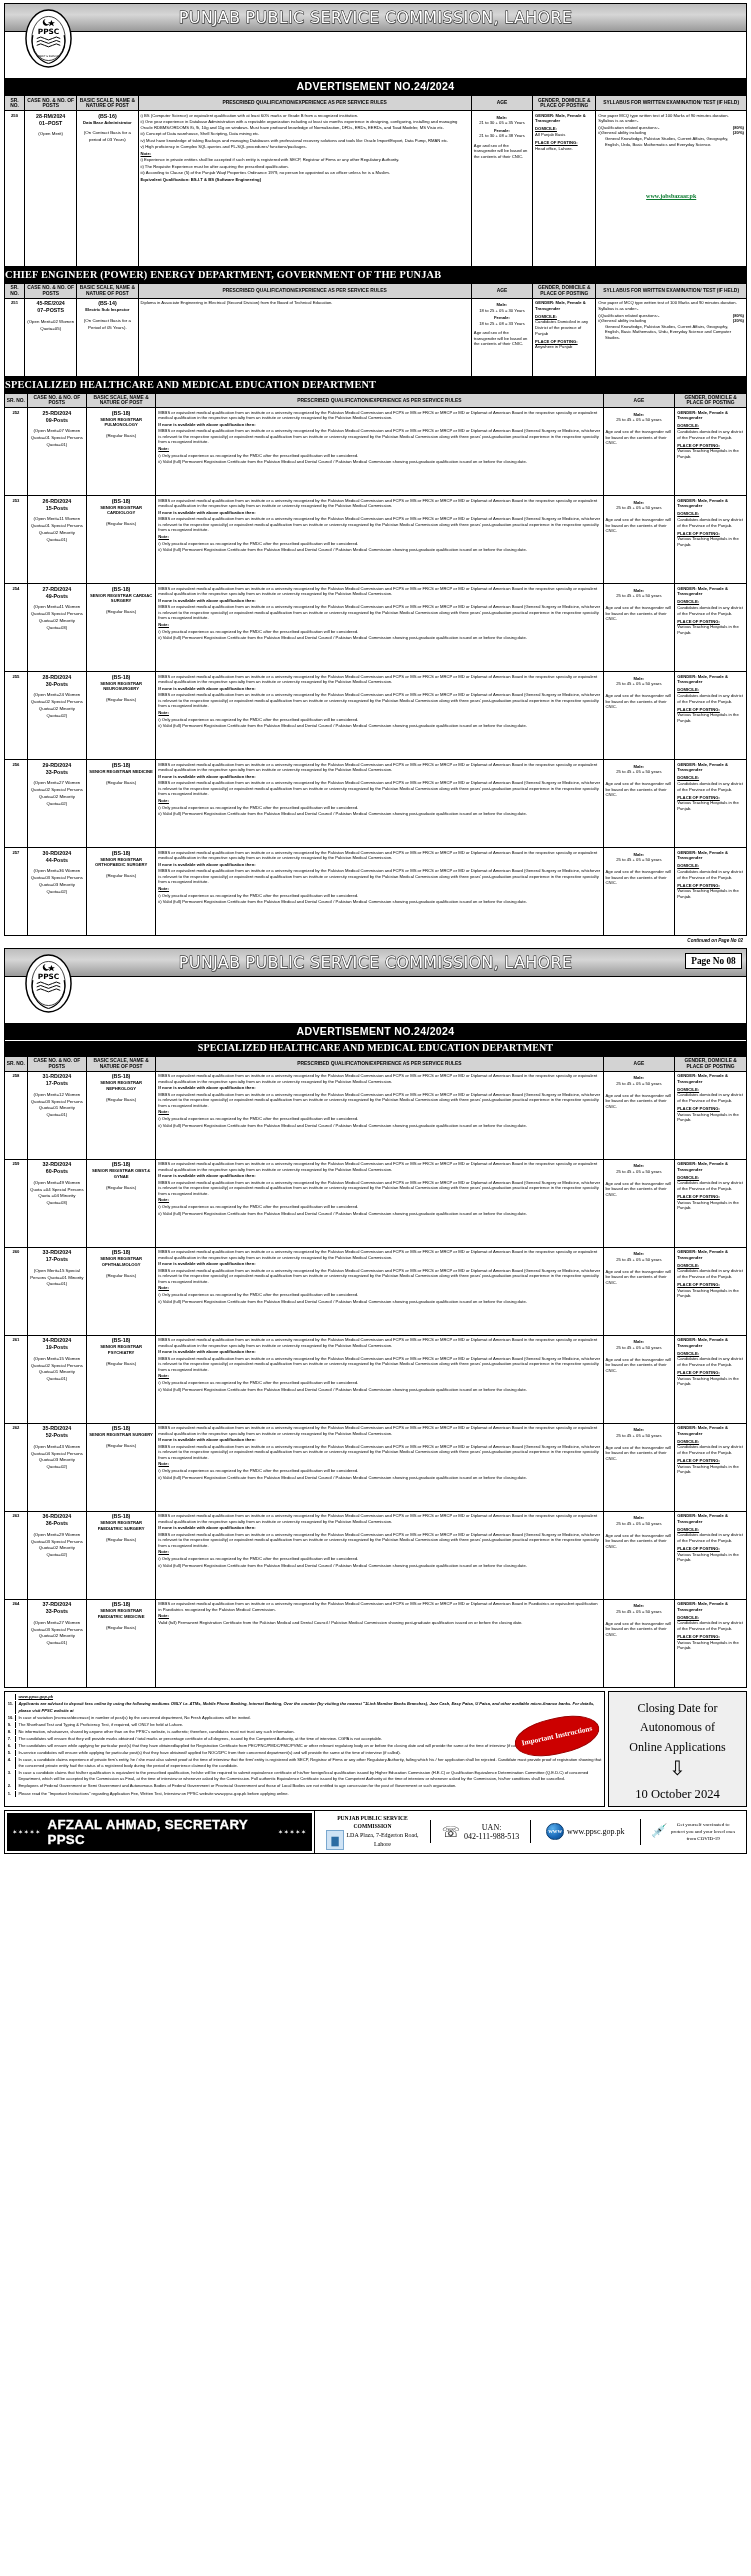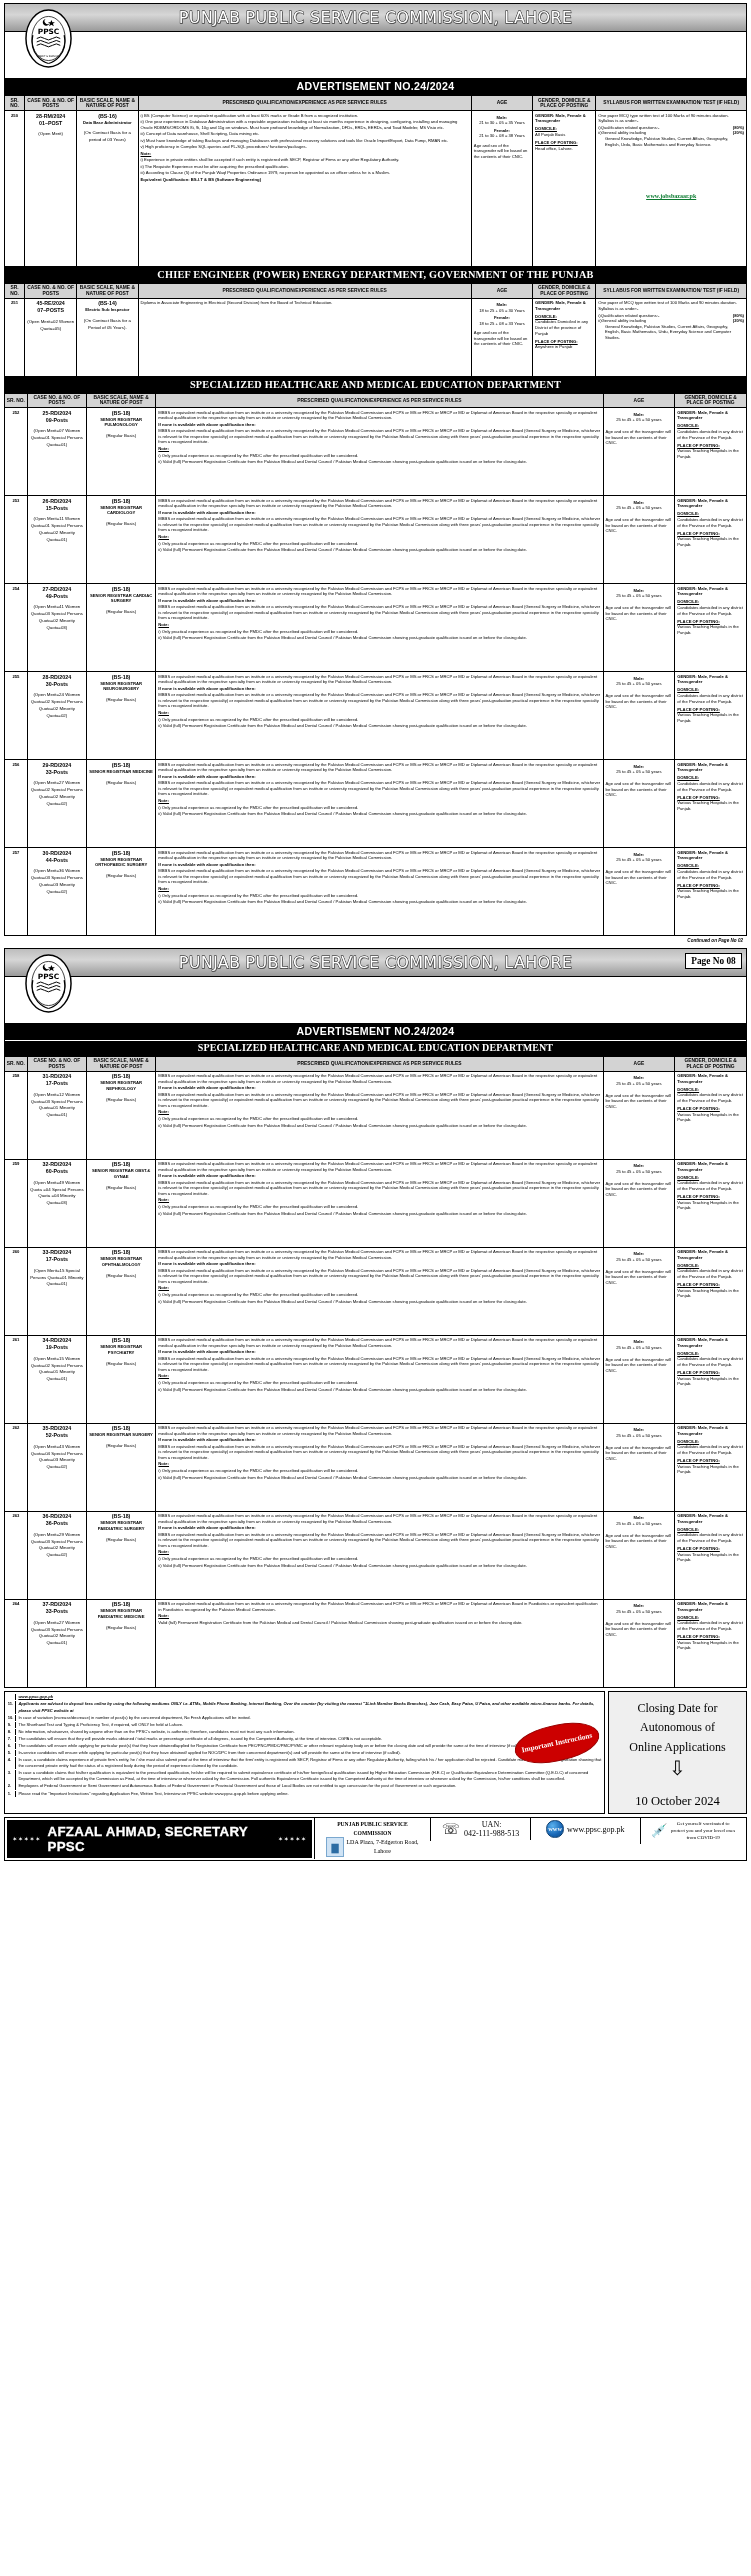--- a/index.html
+++ b/index.html
@@ -83,21 +83,21 @@
     font-weight: bold;
     padding: 2px 5.3px;
     font-family: "Liberation Serif", serif;
     z-index: 6;
   }
 
   
   .dept-bar {
     background: #000;
     color: #fff;
-    text-align: center;
+    text-align: left;
     font-family: "Liberation Serif", serif;
     font-weight: bold;
     font-size: 10.3px;
     padding: 2px 0 2.7px 0;
     border-left: 1.3px solid #000;
     border-right: 1.3px solid #000;
     letter-spacing: 0.2px;
   }
 
   
@@ -160,35 +160,35 @@
 
   
   .bottom-wrap { display:flex; gap:2.7px; margin-top:3.3px; align-items:stretch;}
   .instr-box { flex: 1 1 auto; border:1.3px solid #000; padding:2px 2.7px; position:relative;}
   .instr-row { display:flex; gap:2.7px; font-size:4.1px; line-height:1.55; margin-bottom:0.7px;}
   .instr-row .n { flex:0 0 8px; font-weight:bold; border-right:0.7px solid #000; }
   .instr-row .t { flex:1 1 auto; }
   .closing-box { flex:0 0 139px; border:1.3px solid #000; padding:4px 2.7px; text-align:center;
                  font-family:"Liberation Serif", serif; background:#efefef; }
   .closing-box .l { font-size:12px; margin:4.6px 0; }
-  .closing-box .date { font-size:12.6px; margin-top:18px; }
+  .closing-box .date { font-size:12.6px; margin-top:11px; }
   .arrow { font-size:20px; line-height:.8; }
   .imp-stamp {
     position:absolute; right:4px; bottom:52px;
     width:86px; height:36px; background:#c00; color:#fff;
     transform: rotate(-12deg);
     border-radius:50%/55%;
     display:flex; align-items:center; justify-content:center;
     text-align:center; font-weight:bold; font-size:7.3px;
     font-family:"Liberation Serif", serif; line-height:1.15;
     border:1.3px solid #900;
   }
 
   
-  .footer { display:flex; margin-top:3.3px; border:1.3px solid #000; align-items:flex-start; }
+  .footer { display:flex; margin-top:3.3px; border:1.3px solid #000; align-items:center; }
   .sig {
     flex: 1 1 auto; background:#000; color:#fff; display:flex; align-items:center;
     justify-content:center; gap:6.6px; padding:4px 5.3px; margin:2px;
   }
   .sig .stars { font-size:6px; letter-spacing:0.7px; line-height:1.1; }
   .sig .name { font-size:13.3px; font-weight:bold; font-family:"Liberation Sans", sans-serif;
                -webkit-text-stroke:0.3px #fff; letter-spacing:0.3px;}
   .fbox { border-left:1.3px solid #000; padding:2.7px 4px; display:flex; flex-direction:column;
           align-items:center; justify-content:center; text-align:center;
           font-family:"Liberation Serif", serif; }

